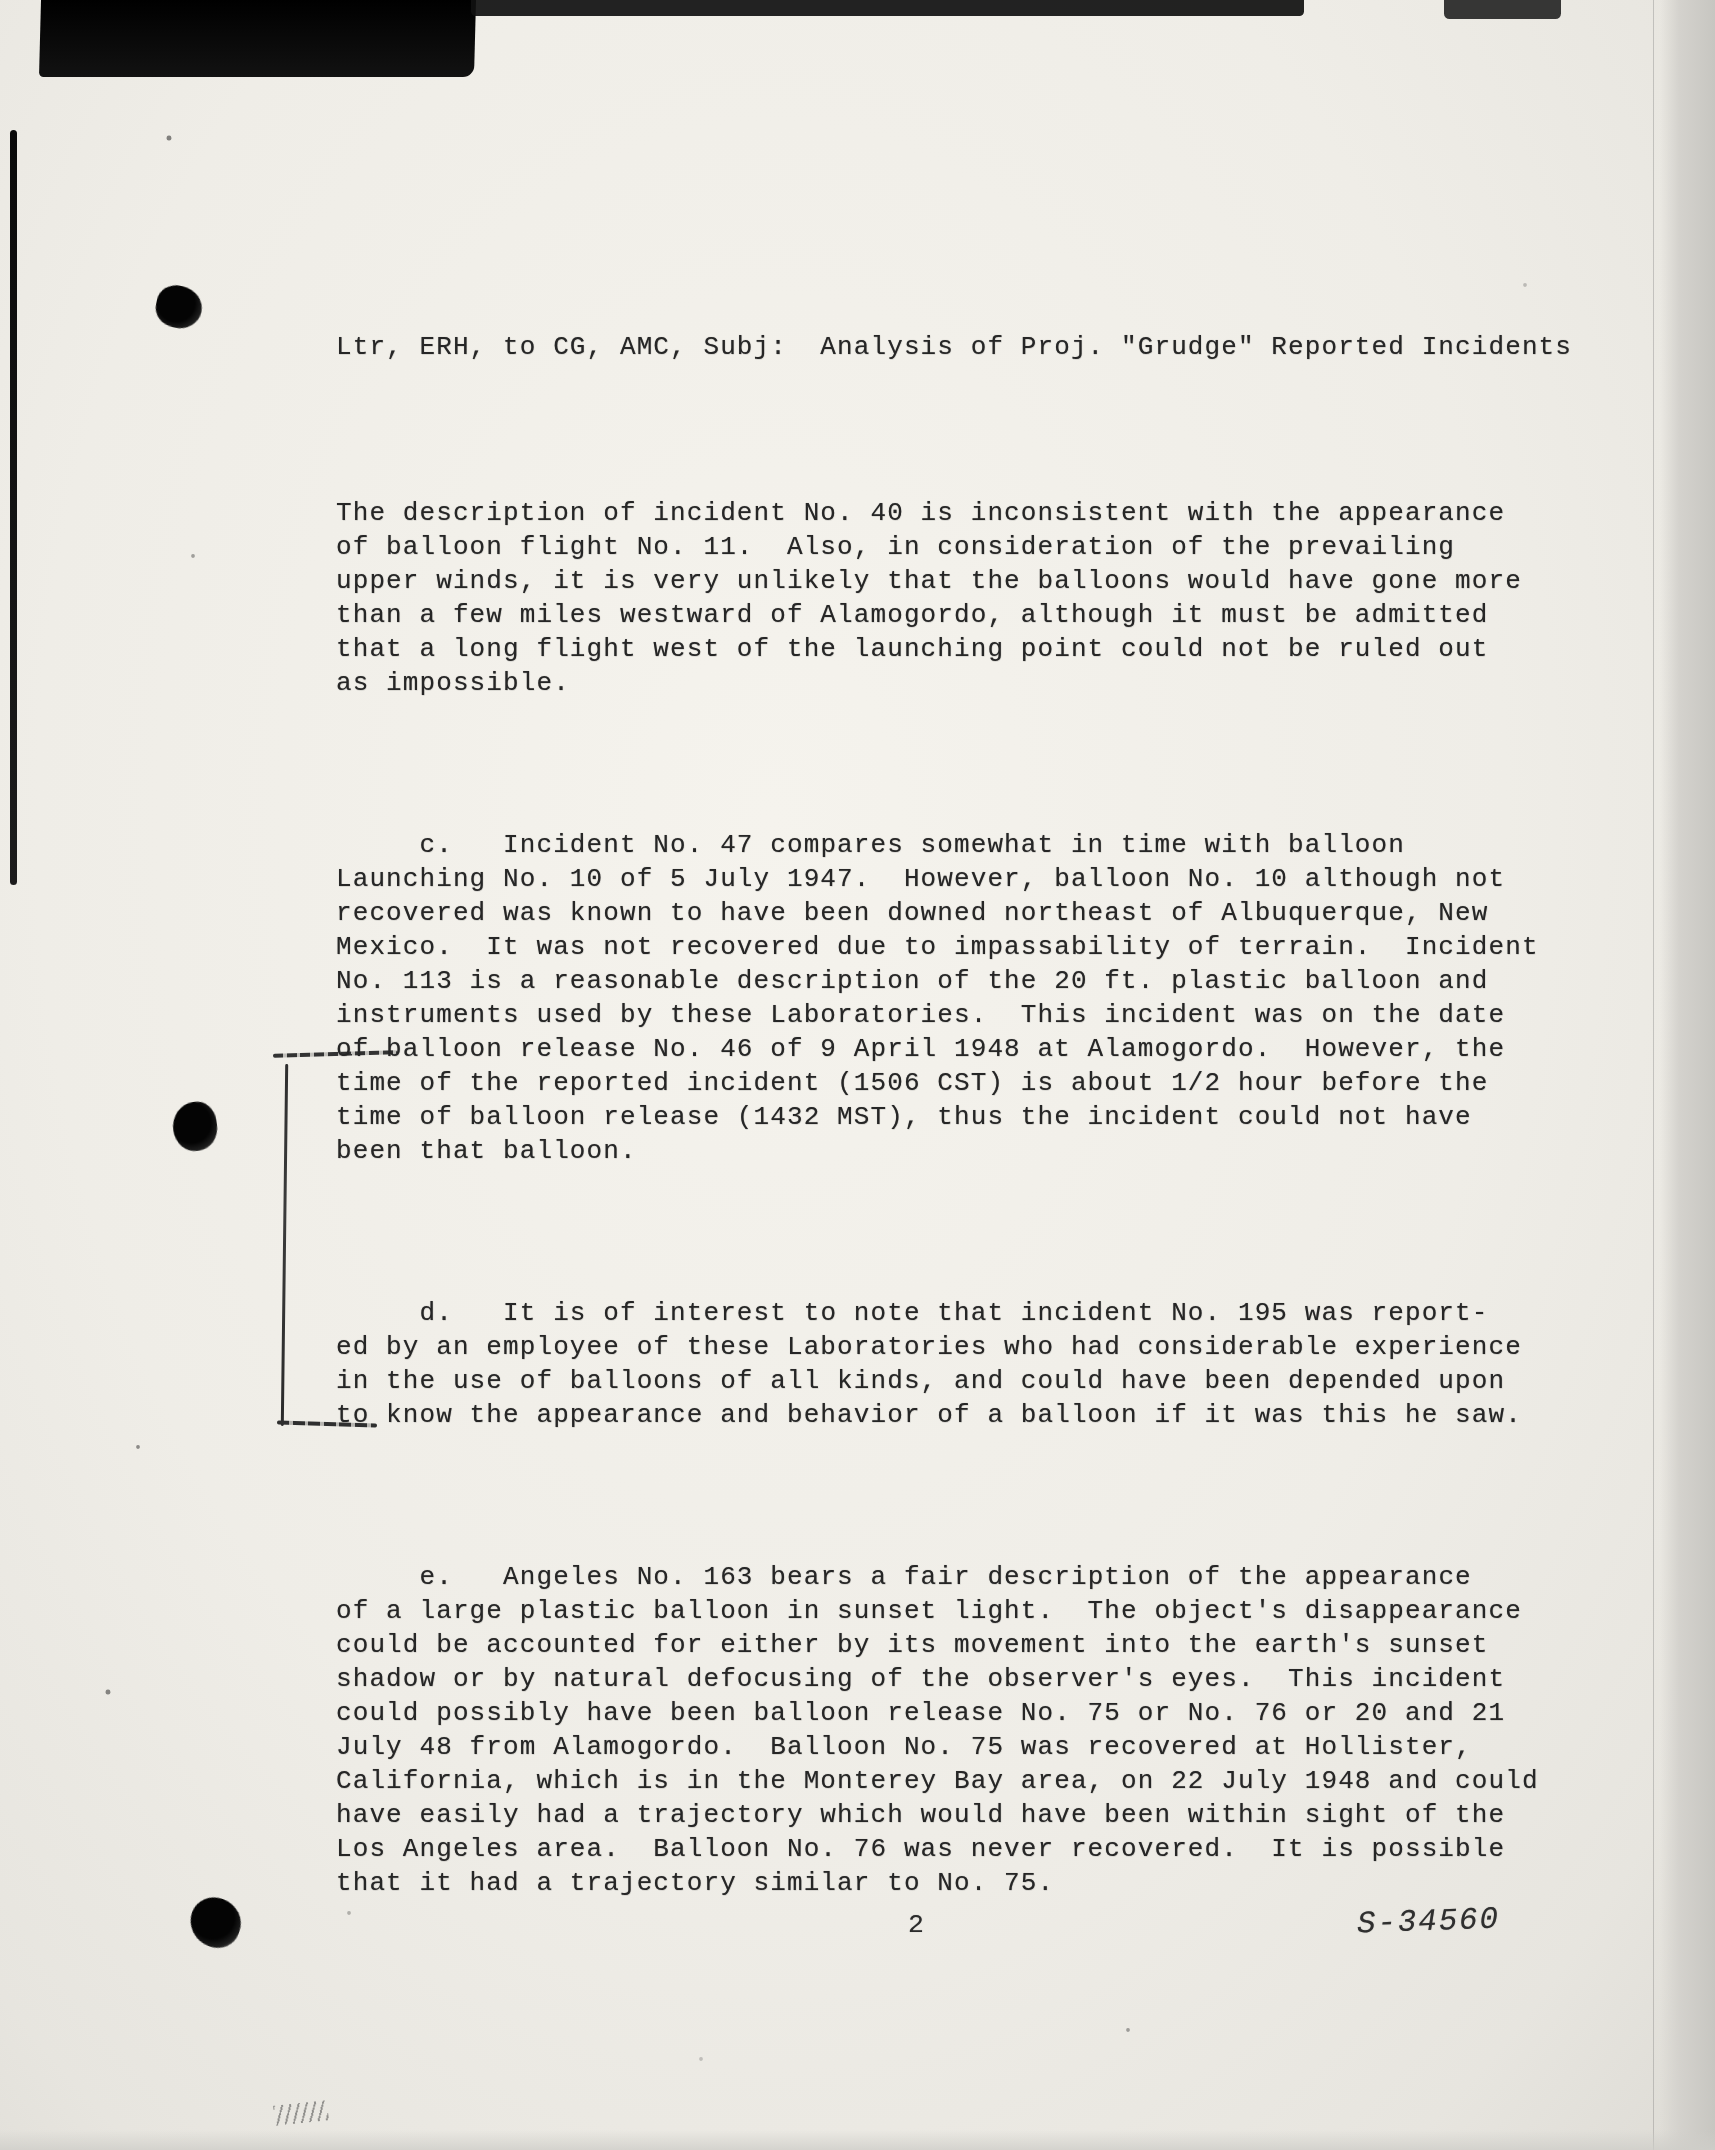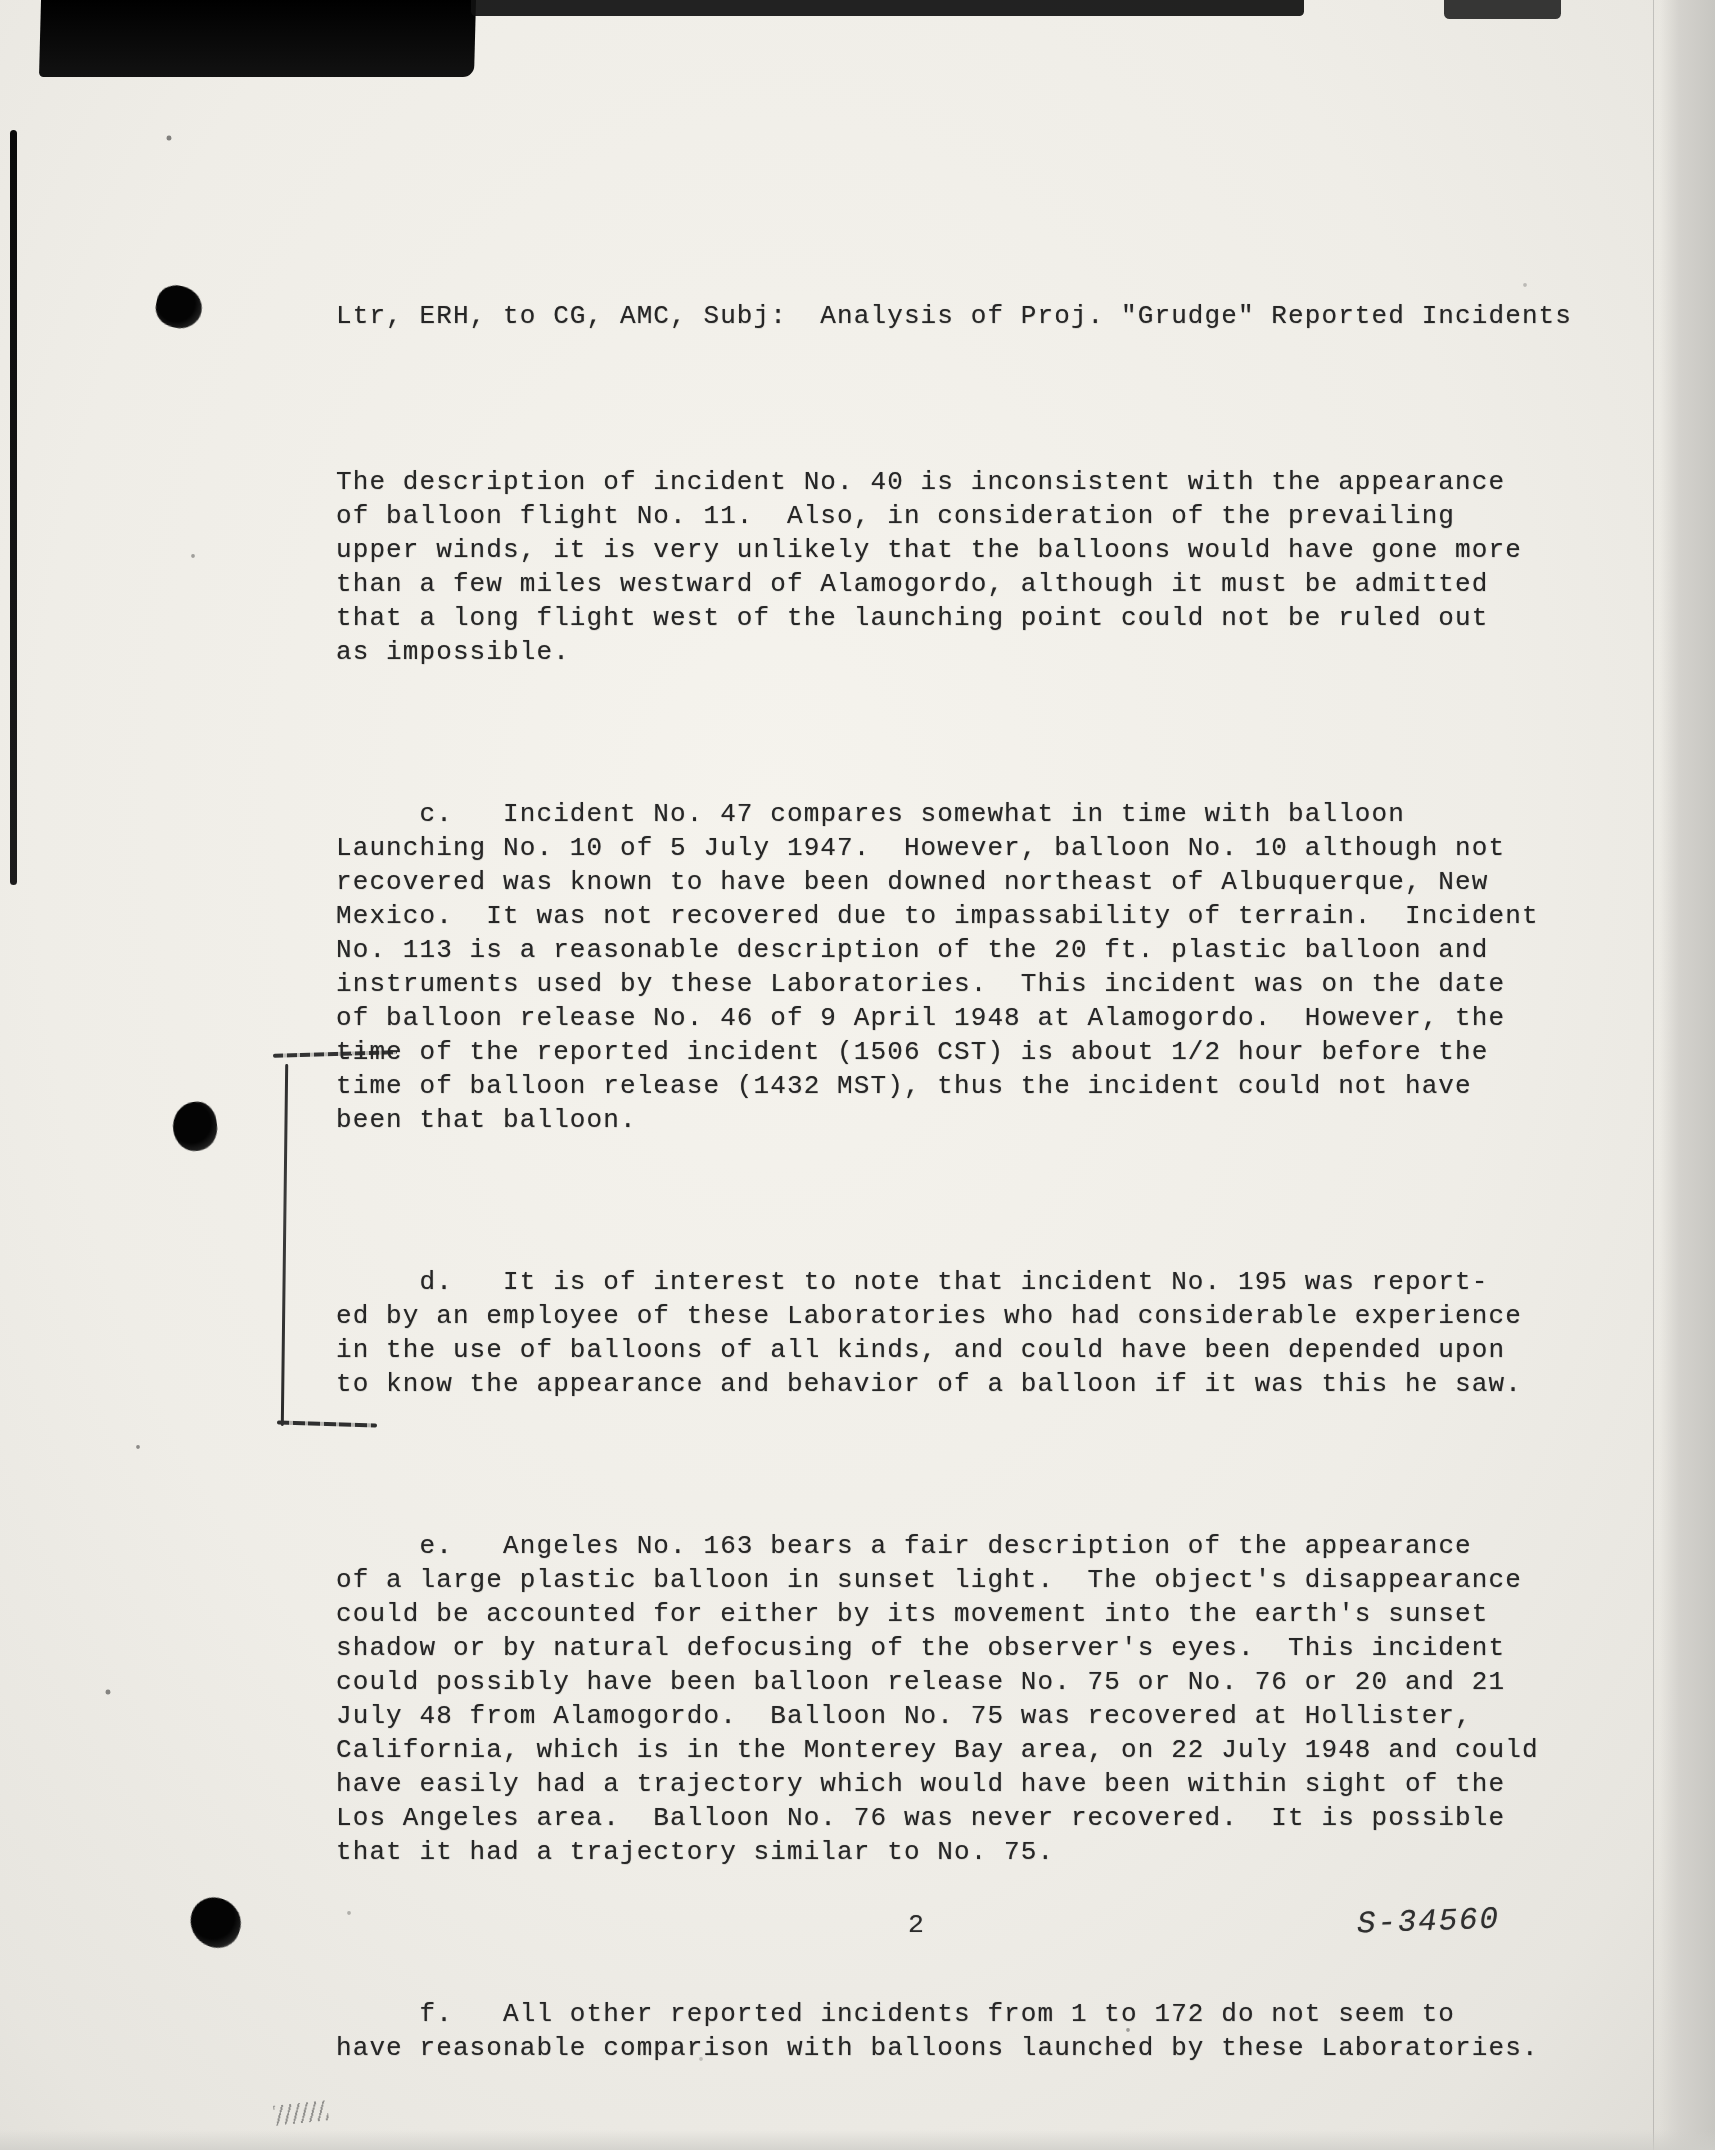--- a/index.html
+++ b/index.html
@@ -18,21 +18,21 @@
     left: 336px;
     top: 231px;
     width: 1263px;
     color: #262626;
     font-size: 26px;
     line-height: 34px;
     letter-spacing: 1.1px;
     white-space: pre-wrap;
     text-shadow: 0 0 0.9px rgba(30,30,30,0.40), 0.5px 0.5px 0 rgba(30,30,30,0.08);
   }
-  .header-line { margin-bottom: 30px; }
+  .header-line { margin-bottom: 30px; margin-top: 31px; }
   .para { margin-bottom: 26px; }
   .u {
     text-decoration-thickness: 1.8px;
     text-underline-offset: 4.1px;
   }
 
   
   .page-number {
     position: absolute;
     left: 908px;
@@ -189,21 +189,19 @@
 of a large plastic balloon in sunset light.  The object's disappearance
 could be accounted for either by its movement into the earth's sunset
 shadow or by natural defocusing of the observer's eyes.  This incident
 could possibly have been balloon release No. 75 or No. 76 or 20 and 21
 July 48 from Alamogordo.  Balloon No. 75 was recovered at Hollister,
 California, which is in the Monterey Bay area, on 22 July 1948 and could
 have easily had a trajectory which would have been within sight of the
 Los Angeles area.  Balloon No. 76 was never recovered.  It is possible
 that it had a trajectory similar to No. 75.</span></div>
 
-  <div class="para">     f.   All other reported incidents from 1 to 172 do not seem to
-have reasonable comparison with balloons launched by these Laboratories.</div>
 
   
 </div>
 
 <div class="page-number">2</div>
 <div class="doc-id">S-34560</div>
 
 
 </body></html>

